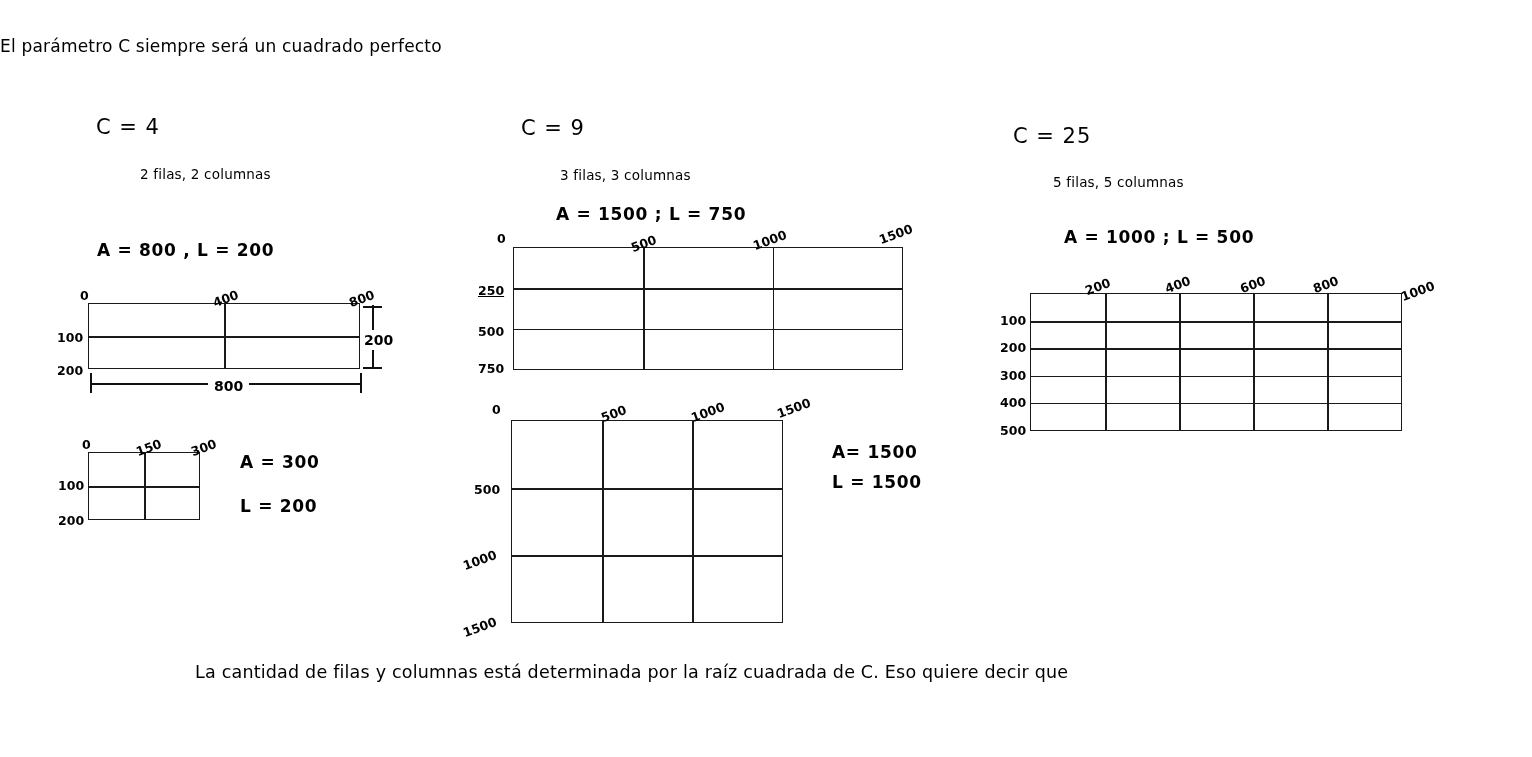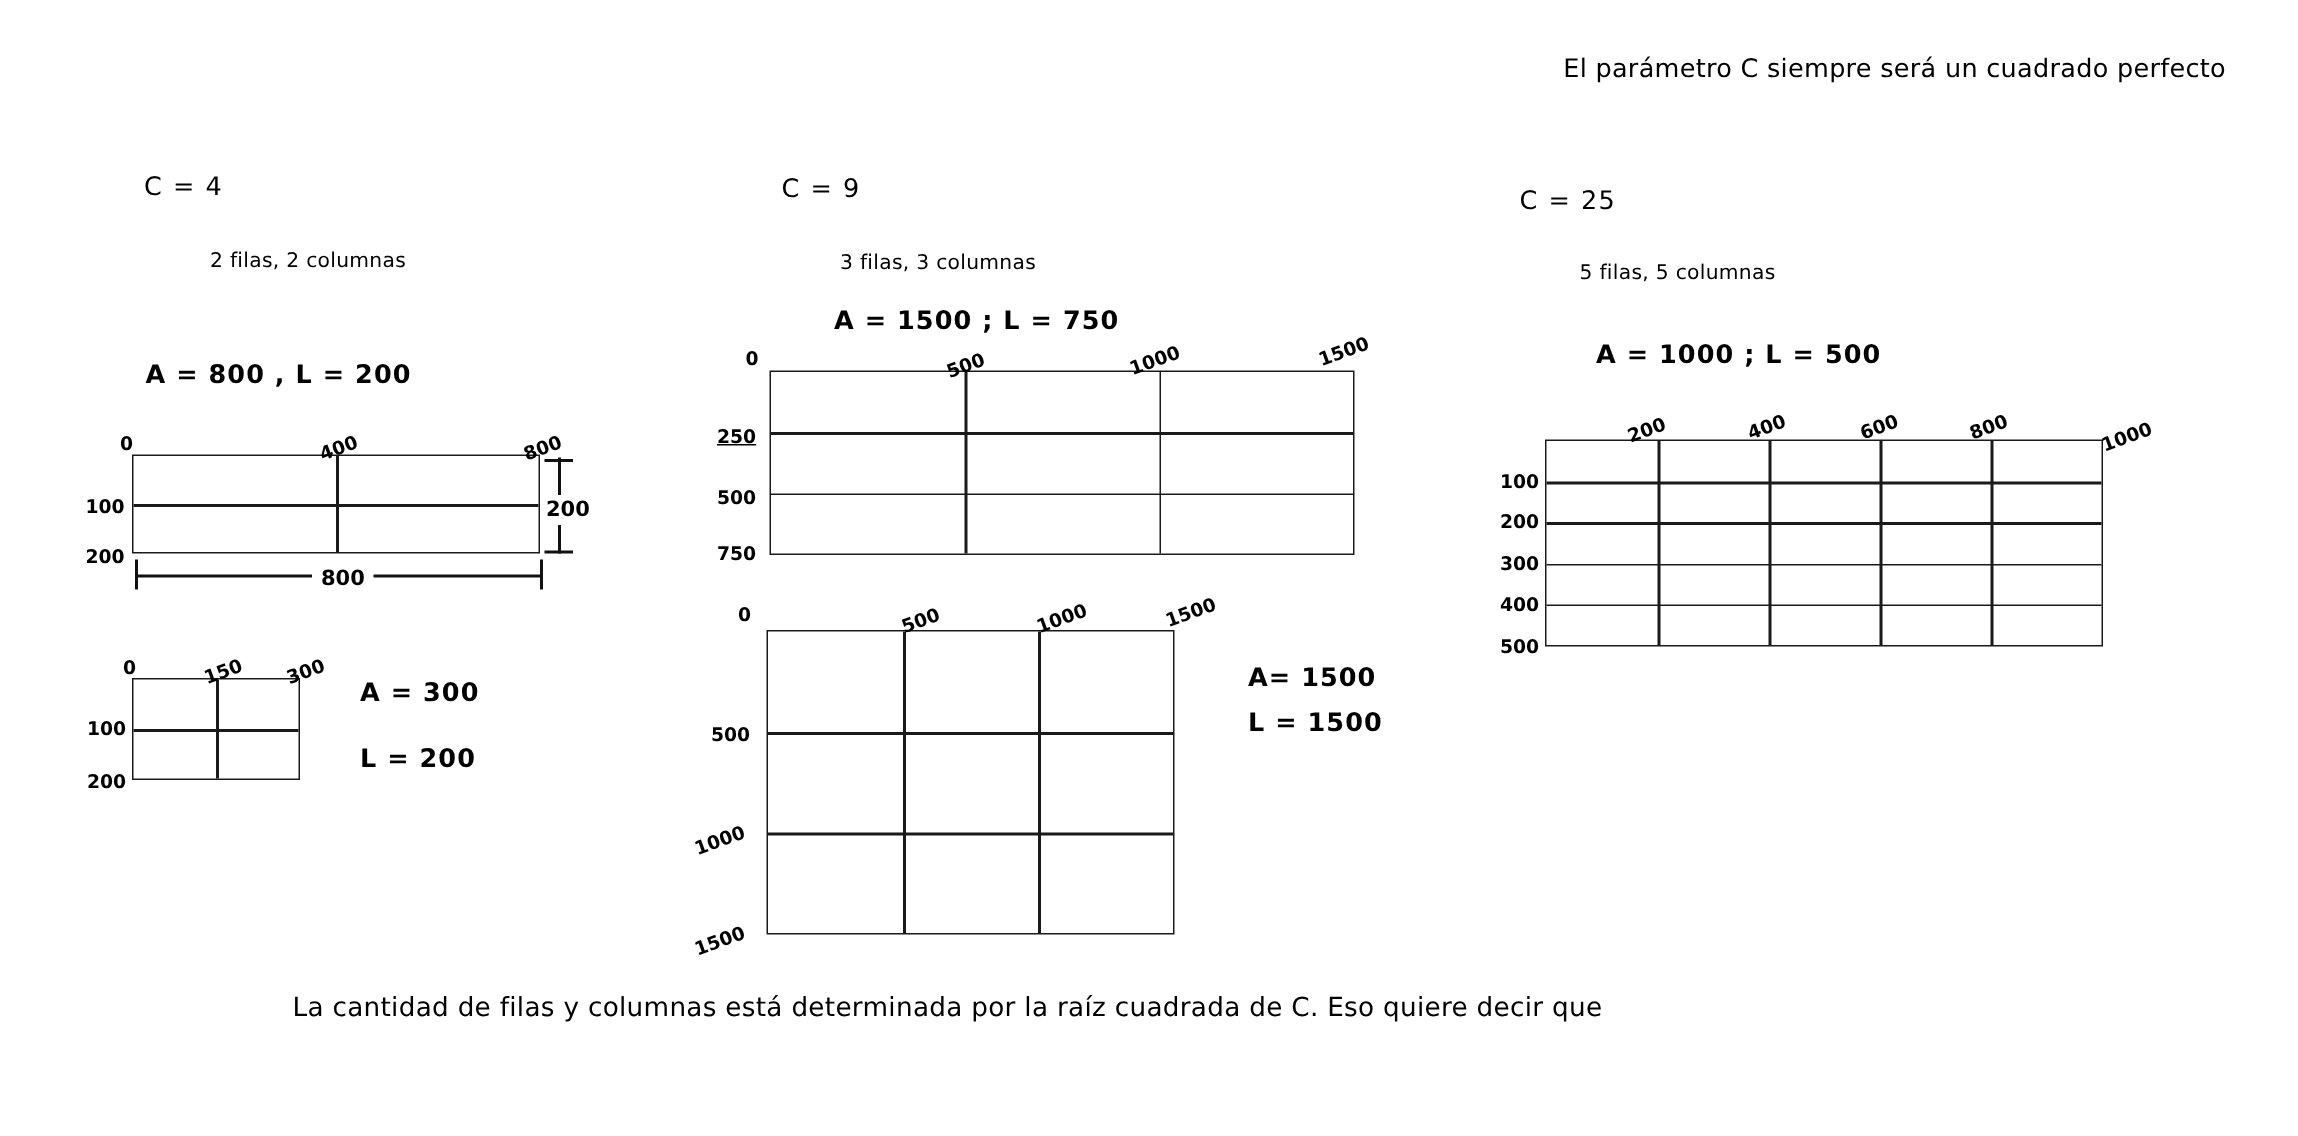--- a/index.html
+++ b/index.html
@@ -14,27 +14,27 @@
     font-family: "DejaVu Sans", sans-serif;
     color: #000000;
     overflow: hidden;
   }
   .abs { position: absolute; }
 
   .title-top {
     left: 0;
     top: 36px;
     width: 1484px;
-    text-align: right;
+    text-align: left;
     font-size: 17px;
     letter-spacing: 0.2px;
   }
 
   .case-title {
-    font-size: 17px;
+    font-size: 21px;
     letter-spacing: 1px;
   }
   .case-sub {
     font-size: 13.5px;
     letter-spacing: 0.2px;
   }
 
   .grid {
     position: absolute;
     box-sizing: border-box;

